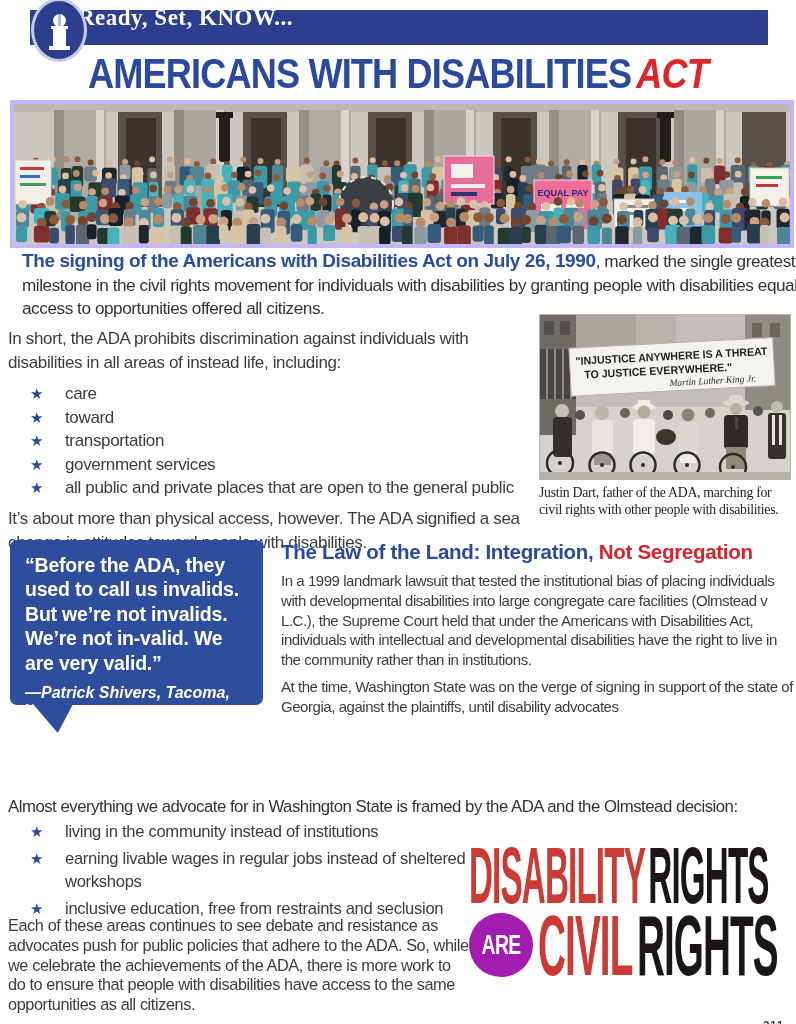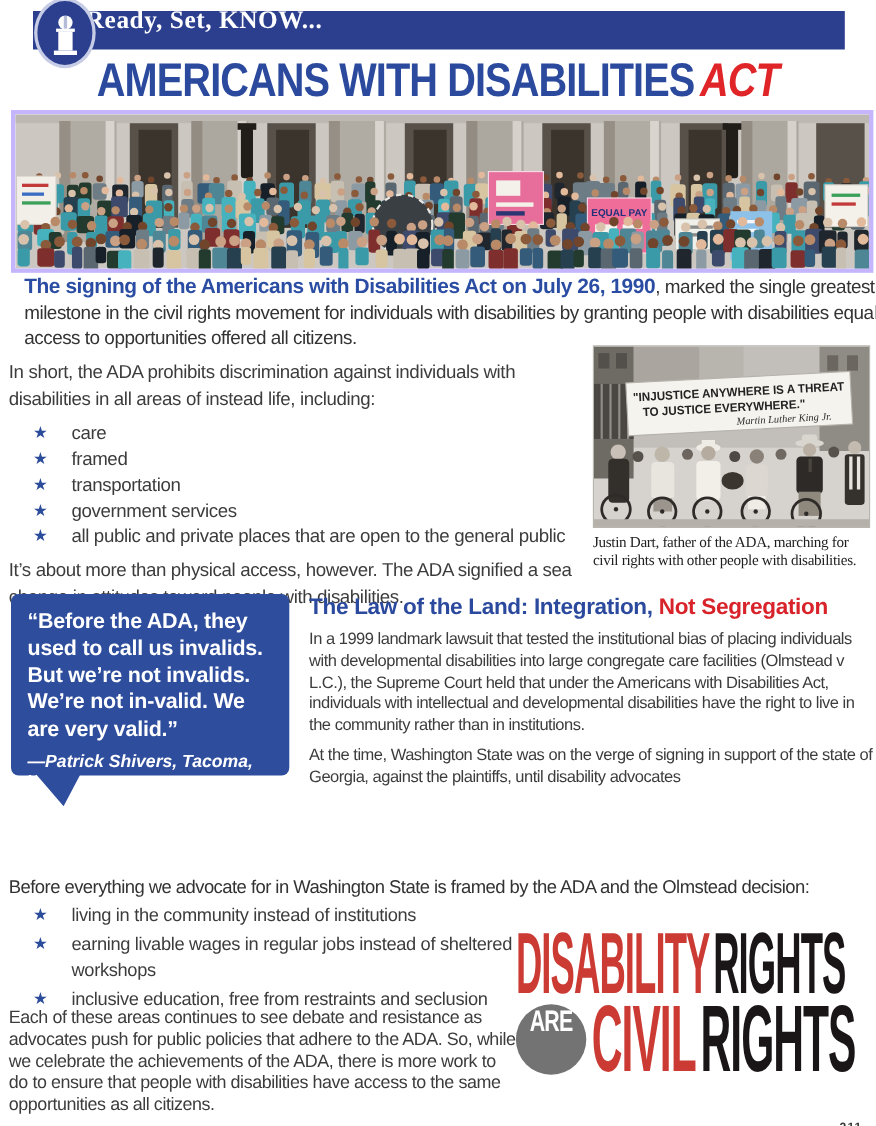--- a/index.html
+++ b/index.html
@@ -68,22 +68,22 @@
   .adv-col ul.starlist li{margin-bottom:3px;}
   .closing{position:absolute;left:8px;top:916px;width:464px;font-size:16.3px;line-height:19.8px;
         letter-spacing:-.4px;color:#3c3c3c;}
 
   
   .logo{position:absolute;left:469px;top:846px;width:324px;}
   .logo-row1{height:60px;line-height:60px;white-space:nowrap;}
   .logo-row1 .lt{display:inline-block;transform:scaleX(.42);transform-origin:left center;
         font-weight:bold;font-size:79px;letter-spacing:-2px;white-space:nowrap;}
   .logo-row2{margin-top:6px;display:flex;align-items:center;height:66px;}
-  .logo-circle{width:64px;height:64px;border-radius:50%;background:#737373;flex:0 0 auto;
-        display:flex;justify-content:center;margin-right:5px;}
+  .logo-circle{width:64px;height:64px;border-radius:50%;background:#a21caf;flex:0 0 auto;
+        display:flex;align-items:center;justify-content:center;margin-right:5px;}
   .logo-circle span{display:inline-block;transform:scaleX(.72);font-weight:bold;font-size:27px;
         letter-spacing:-1px;color:#ffffff;}
   .logo-row2 .lt{display:inline-block;transform:scaleX(.45);transform-origin:left center;
         font-weight:bold;font-size:86px;letter-spacing:-2px;white-space:nowrap;line-height:64px;}
   .lred{color:#cb3b34;} .lblk{color:#1a1617;}
   .logo-row2 .lblk{margin-left:10px;} .logo-row1 .lblk{margin-left:8px;}
 
   .pagenum{position:absolute;right:12px;top:1019px;height:5px;overflow:hidden;
         font-size:11px;font-weight:bold;color:#3a3a3a;letter-spacing:1px;}
 </style>
@@ -712,21 +712,21 @@
   </div>
 
   <div class="lead"><b>The signing of the Americans with Disabilities Act on July 26, 1990</b><span>, marked the single greatest milestone in the civil rights movement for individuals with disabilities by granting people with disabilities equal access to opportunities offered all citizens.</span></div>
 
   <div class="ada-col">
     <p>In short, the ADA prohibits discrimination against individuals with disabilities in all areas of instead life, including:</p>
     <ul class="starlist">
 
         <li><span class="star">★</span><span>care</span></li>
 
-        <li><span class="star">★</span><span>framed</span></li>
+        <li><span class="star">★</span><span>toward</span></li>
 
         <li><span class="star">★</span><span>transportation</span></li>
 
         <li><span class="star">★</span><span>government services</span></li>
 
         <li><span class="star">★</span><span>all public and private places that are open to the general public</span></li>
       </ul>
     <p class="ada-outro">It’s about more than physical access, however. The ADA signified a sea change in attitudes toward people with disabilities.</p>
   </div>
 
@@ -803,21 +803,21 @@
     <div class="quote-attr">—Patrick Shivers, Tacoma, WA</div>
   </div>
   <div class="quote-tail"></div>
 
   <div class="law-col">
     <div class="law-head"><span>The Law of the Land: Integration,</span> <span class="red">Not Segregation</span></div>
     <p>In a 1999 landmark lawsuit that tested the institutional bias of placing individuals with developmental disabilities into large congregate care facilities (Olmstead v L.C.), the Supreme Court held that under the Americans with Disabilities Act, individuals with intellectual and developmental disabilities have the right to live in the community rather than in institutions.</p>
     <p>At the time, Washington State was on the verge of signing in support of the state of Georgia, against the plaintiffs, until disability advocates</p>
   </div>
 
-  <div class="almost">Before everything we advocate for in Washington State is framed by the ADA and the Olmstead decision:</div>
+  <div class="almost">Almost everything we advocate for in Washington State is framed by the ADA and the Olmstead decision:</div>
   <div class="adv-col">
     <ul class="starlist">
 
         <li><span class="star">★</span><span>living in the community instead of institutions</span></li>
 
         <li><span class="star">★</span><span>earning livable wages in regular jobs instead of sheltered workshops</span></li>
 
         <li><span class="star">★</span><span>inclusive education, free from restraints and seclusion</span></li>
       </ul>
   </div>

